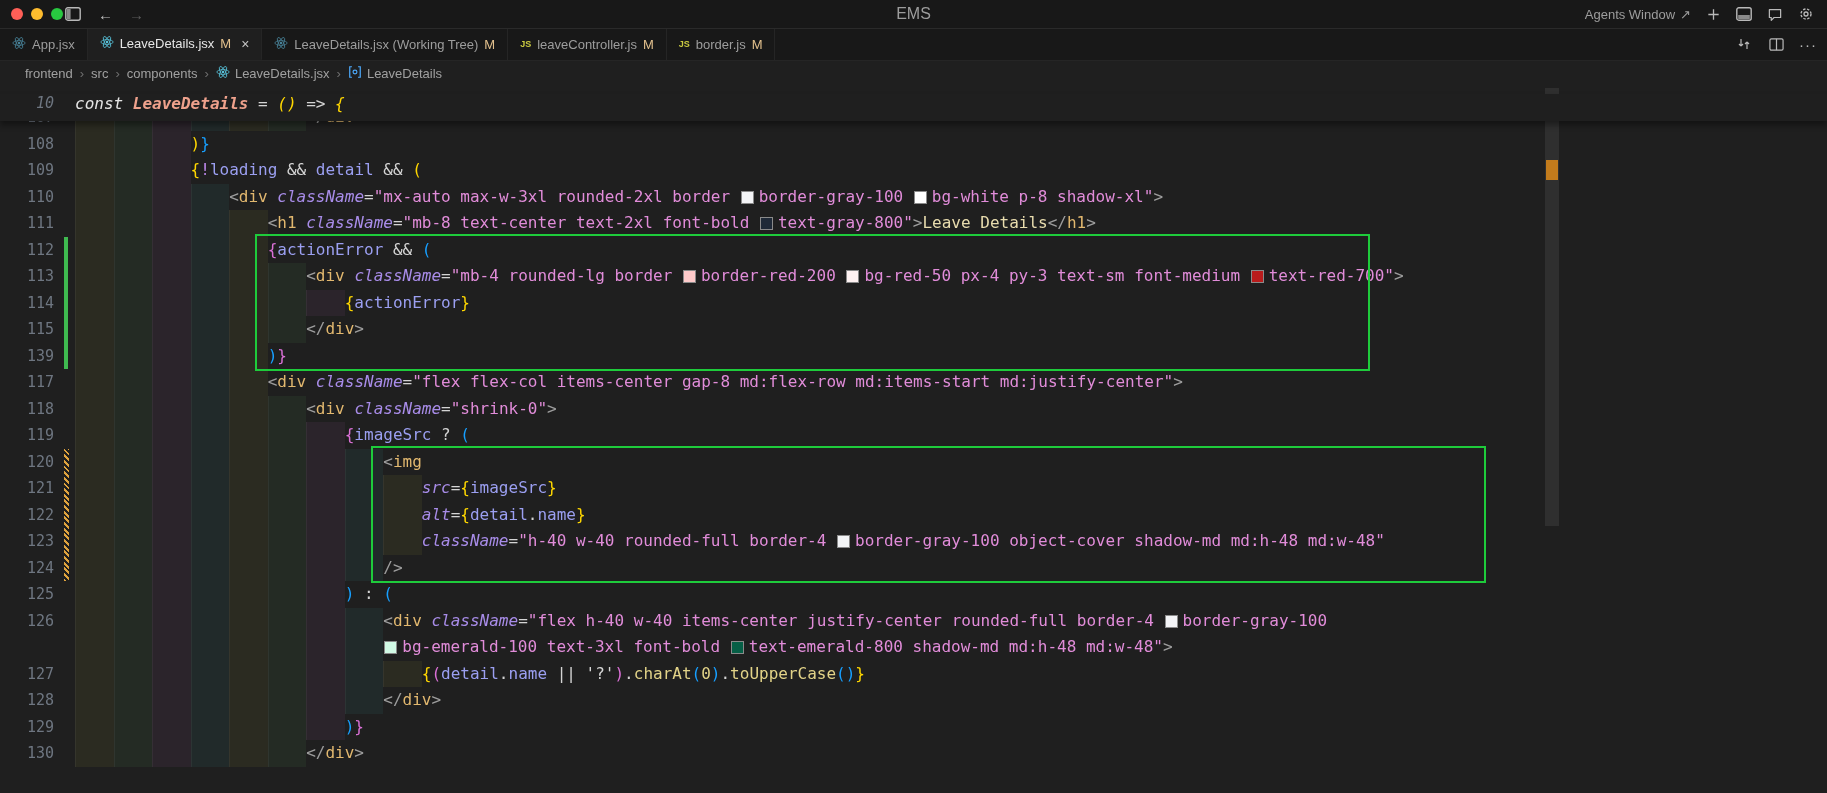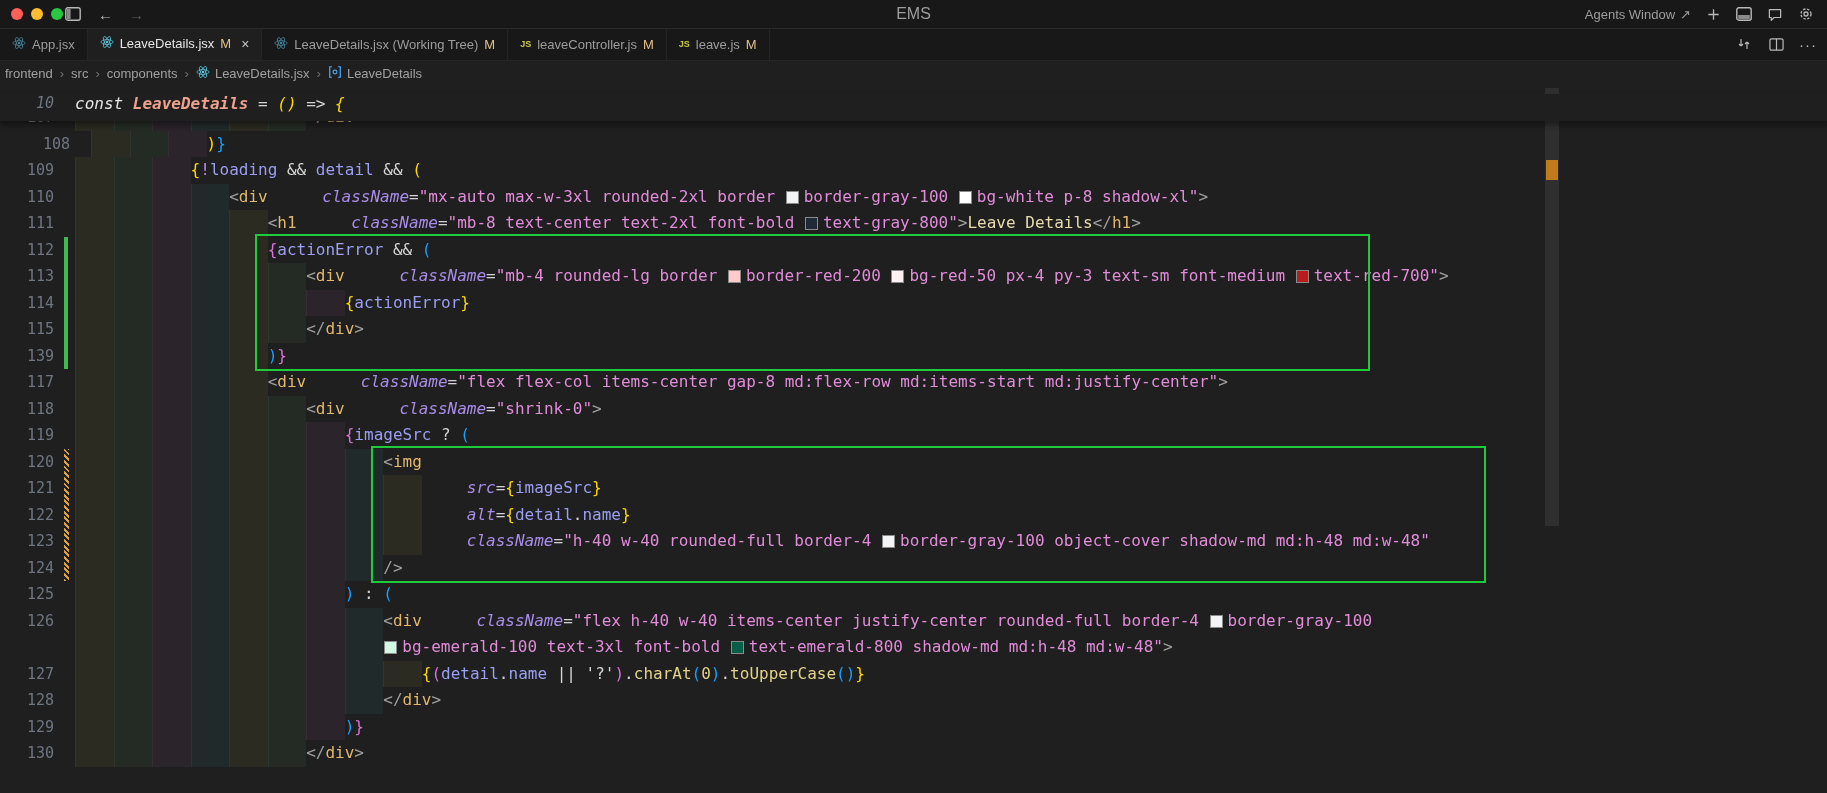--- a/index.html
+++ b/index.html
@@ -24,41 +24,41 @@
   .tab{display:flex;align-items:center;gap:6px;padding:0 12px;border-right:1px solid #252525;
        font-size:13px;color:#9d9d9d;height:32px;box-sizing:border-box;white-space:nowrap;}
   .tab.active{background:#1f1f1f;color:#e6e6e6;border-bottom:1px solid #1f1f1f;margin-bottom:-1px;}
   .tab .mbadge{color:#e2c08d;}
   .tab .closex{color:#c5c5c5;margin-left:4px;font-size:14px;}
   .jsicon{font-size:9px;font-weight:bold;color:#cbcb41;letter-spacing:0;}
   .tab-actions{position:absolute;right:10px;top:28px;height:32px;display:flex;align-items:center;gap:14px;z-index:21;color:#b8b8b8;}
   .more-dots{font-size:15px;letter-spacing:1px;color:#b8b8b8;}
   
   .breadcrumb{position:absolute;top:60px;left:0;right:0;height:26px;background:#1f1f1f;
-              display:flex;align-items:center;padding-left:5px;font-size:13px;color:#a0a0a0;gap:7px;z-index:18;}
+              display:flex;align-items:center;padding-left:25px;font-size:13px;color:#a0a0a0;gap:7px;z-index:18;}
   .crumb{display:flex;align-items:center;gap:5px;}
   .crumb-sep{color:#6e6e6e;font-size:13px;}
   
   .editor{position:absolute;top:86px;left:0;right:0;bottom:0;background:#1f1f1f;overflow:hidden;
           font-family:"DejaVu Sans Mono","Liberation Mono",monospace;font-size:16px;}
   .line{position:absolute;left:0;right:16px;height:27px;line-height:26.5px;white-space:pre;}
   .ln{position:absolute;left:0;top:0;width:54px;text-align:right;color:#6e7681;font-size:15px;}
   .lc{position:absolute;left:75px;top:0;height:100%;}
   .band{display:inline-block;width:4ch;height:26.5px;vertical-align:top;
         box-shadow:inset 1px 0 0 rgba(255,255,255,0.05);}
   .bnd0{background:rgba(255,255,64,0.055);}
   .bnd1{background:rgba(127,255,127,0.055);}
   .bnd2{background:rgba(255,127,255,0.055);}
   .bnd3{background:rgba(79,236,236,0.055);}
   .sw{display:inline-block;width:11px;height:11px;border:1px solid #8a8a8a;margin:0 5px 0 1px;vertical-align:middle;}
   .tk-kw{color:#e5e5e5;}
   .tk-cmp{color:#eea18c;font-weight:bold;}
   .tk-tag{color:#e2b86f;}
   .tk-pun{color:#9d9d9d;}
-  .tk-att{color:#a88ce8;font-style:italic;margin-left:45px;}
+  .tk-att{color:#a88ce8;font-style:italic;}
   .tk-str{color:#e18cd9;}
   .tk-sq{color:#d6d6d6;}
   .tk-txt{color:#e8dcae;}
   .tk-var{color:#9b9ff1;}
   .tk-prp{color:#9b9ff1;}
   .tk-mth{color:#e2d388;}
   .tk-num{color:#e2d388;}
   .tk-op{color:#d4d4d4;}
   .tk-ex{color:#bb86e8;}
   .tk-b1{color:#ffd700;}
@@ -161,21 +161,21 @@
       <span>LeaveDetails.jsx (Working Tree)</span>
       <span class="mbadge" style="color: rgb(226, 192, 141);">M</span>
     </div>
     <div class="tab">
       <span class="jsicon">JS</span>
       <span>leaveController.js</span>
       <span class="mbadge" style="color: rgb(226, 192, 141);">M</span>
     </div>
     <div class="tab">
       <span class="jsicon">JS</span>
-      <span>leave.js</span>
+      <span>border.js</span>
       <span class="mbadge" style="color: rgb(226, 192, 141);">M</span>
     </div>
   </div>
 <div class="tab-actions">
   <span class="ticon">
     <svg width="16" height="16" viewBox="0 0 16 16">
         <path d="M5 3v7M5 10l-2-2M5 10l2-2" stroke="#b8b8b8" stroke-width="1.2" fill="none"></path>
         <path d="M11 13V6M11 6l-2 2M11 6l2 2" stroke="#b8b8b8" stroke-width="1.2" fill="none"></path>
       </svg>
   </span>
@@ -218,21 +218,21 @@
           <path d="M4.5 2H2v12h2.5M11.5 2H14v12h-2.5" fill="none" stroke="#4daafc" stroke-width="1.4"></path>
           <circle cx="8" cy="8" r="2.2" fill="none" stroke="#4daafc" stroke-width="1.3"></circle>
         </svg></span>
       <span>LeaveDetails</span>
     </span>
   </div>
 
 <div class="editor">
   <div id="lines">
       <div class="line" style="top: 18px;"><span class="ln">107</span><span class="lc"><span class="band bnd0"></span><span class="band bnd1"></span><span class="band bnd2"></span><span class="band bnd3"></span><span class="band bnd0"></span><span class="band bnd1"></span><span class="tk-pun">&lt;/</span><span class="tk-tag">div</span><span class="tk-pun">&gt;</span></span></div>
-      <div class="line" style="top: 44.5px; margin-left: 16px;"><span class="ln">108</span><span class="lc"><span class="band bnd0"></span><span class="band bnd1"></span><span class="band bnd2"></span><span class="tk-b1">)</span><span class="tk-b3">}</span></span></div>
+      <div class="line" style="top: 44.5px;"><span class="ln">108</span><span class="lc"><span class="band bnd0"></span><span class="band bnd1"></span><span class="band bnd2"></span><span class="tk-b1">)</span><span class="tk-b3">}</span></span></div>
       <div class="line" style="top: 71px;"><span class="ln">109</span><span class="lc"><span class="band bnd0"></span><span class="band bnd1"></span><span class="band bnd2"></span><span class="tk-b1">{</span><span class="tk-ex">!</span><span class="tk-var">loading</span><span class="tk-op"> &amp;&amp; </span><span class="tk-var">detail</span><span class="tk-op"> &amp;&amp; </span><span class="tk-b1">(</span></span></div>
       <div class="line" style="top: 97.5px;"><span class="ln">110</span><span class="lc"><span class="band bnd0"></span><span class="band bnd1"></span><span class="band bnd2"></span><span class="band bnd3"></span><span class="tk-pun">&lt;</span><span class="tk-tag">div</span><span class="tk-op"> </span><span class="tk-att">className</span><span class="tk-op">=</span><span class="tk-str">"mx-auto max-w-3xl rounded-2xl border </span><span class="sw" style="background: rgb(243, 244, 246);"></span><span class="tk-str">border-gray-100 </span><span class="sw" style="background: rgb(255, 255, 255);"></span><span class="tk-str">bg-white p-8 shadow-xl"</span><span class="tk-pun">&gt;</span></span></div>
       <div class="line" style="top: 124px;"><span class="ln">111</span><span class="lc"><span class="band bnd0"></span><span class="band bnd1"></span><span class="band bnd2"></span><span class="band bnd3"></span><span class="band bnd0"></span><span class="tk-pun">&lt;</span><span class="tk-tag">h1</span><span class="tk-op"> </span><span class="tk-att">className</span><span class="tk-op">=</span><span class="tk-str">"mb-8 text-center text-2xl font-bold </span><span class="sw" style="background: rgb(31, 41, 55);"></span><span class="tk-str">text-gray-800"</span><span class="tk-pun">&gt;</span><span class="tk-txt">Leave Details</span><span class="tk-pun">&lt;/</span><span class="tk-tag">h1</span><span class="tk-pun">&gt;</span></span></div>
       <div class="line" style="top: 150.5px;"><span class="ln">112</span><span class="lc"><span class="band bnd0"></span><span class="band bnd1"></span><span class="band bnd2"></span><span class="band bnd3"></span><span class="band bnd0"></span><span class="tk-b2">{</span><span class="tk-var">actionError</span><span class="tk-op"> &amp;&amp; </span><span class="tk-b3">(</span></span></div>
       <div class="line" style="top: 177px;"><span class="ln">113</span><span class="lc"><span class="band bnd0"></span><span class="band bnd1"></span><span class="band bnd2"></span><span class="band bnd3"></span><span class="band bnd0"></span><span class="band bnd1"></span><span class="tk-pun">&lt;</span><span class="tk-tag">div</span><span class="tk-op"> </span><span class="tk-att">className</span><span class="tk-op">=</span><span class="tk-str">"mb-4 rounded-lg border </span><span class="sw" style="background: rgb(254, 202, 202);"></span><span class="tk-str">border-red-200 </span><span class="sw" style="background: rgb(254, 242, 242);"></span><span class="tk-str">bg-red-50 px-4 py-3 text-sm font-medium </span><span class="sw" style="background: rgb(185, 28, 28);"></span><span class="tk-str">text-red-700"</span><span class="tk-pun">&gt;</span></span></div>
       <div class="line" style="top: 203.5px;"><span class="ln">114</span><span class="lc"><span class="band bnd0"></span><span class="band bnd1"></span><span class="band bnd2"></span><span class="band bnd3"></span><span class="band bnd0"></span><span class="band bnd1"></span><span class="band bnd2"></span><span class="tk-b1">{</span><span class="tk-var">actionError</span><span class="tk-b1">}</span></span></div>
       <div class="line" style="top: 230px;"><span class="ln">115</span><span class="lc"><span class="band bnd0"></span><span class="band bnd1"></span><span class="band bnd2"></span><span class="band bnd3"></span><span class="band bnd0"></span><span class="band bnd1"></span><span class="tk-pun">&lt;/</span><span class="tk-tag">div</span><span class="tk-pun">&gt;</span></span></div>
       <div class="line" style="top: 256.5px;"><span class="ln">139</span><span class="lc"><span class="band bnd0"></span><span class="band bnd1"></span><span class="band bnd2"></span><span class="band bnd3"></span><span class="band bnd0"></span><span class="tk-b3">)</span><span class="tk-b2">}</span></span></div>
       <div class="line" style="top: 283px;"><span class="ln">117</span><span class="lc"><span class="band bnd0"></span><span class="band bnd1"></span><span class="band bnd2"></span><span class="band bnd3"></span><span class="band bnd0"></span><span class="tk-pun">&lt;</span><span class="tk-tag">div</span><span class="tk-op"> </span><span class="tk-att">className</span><span class="tk-op">=</span><span class="tk-str">"flex flex-col items-center gap-8 md:flex-row md:items-start md:justify-center"</span><span class="tk-pun">&gt;</span></span></div>
       <div class="line" style="top: 309.5px;"><span class="ln">118</span><span class="lc"><span class="band bnd0"></span><span class="band bnd1"></span><span class="band bnd2"></span><span class="band bnd3"></span><span class="band bnd0"></span><span class="band bnd1"></span><span class="tk-pun">&lt;</span><span class="tk-tag">div</span><span class="tk-op"> </span><span class="tk-att">className</span><span class="tk-op">=</span><span class="tk-str">"shrink-0"</span><span class="tk-pun">&gt;</span></span></div>

